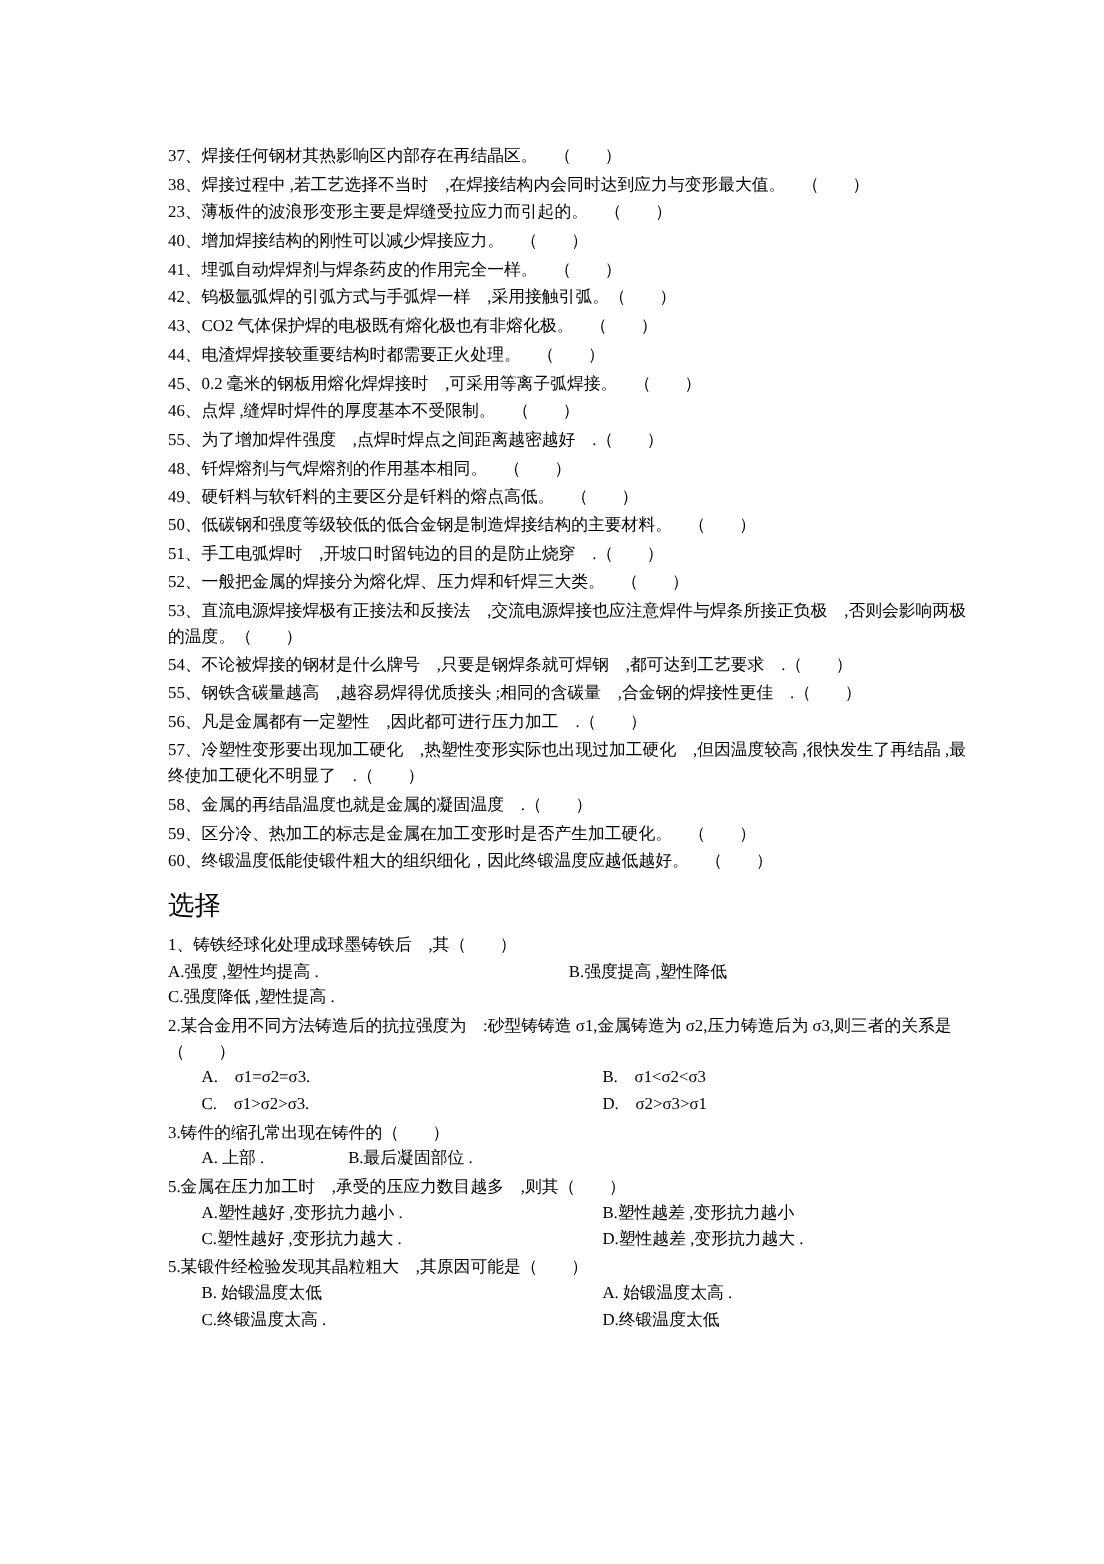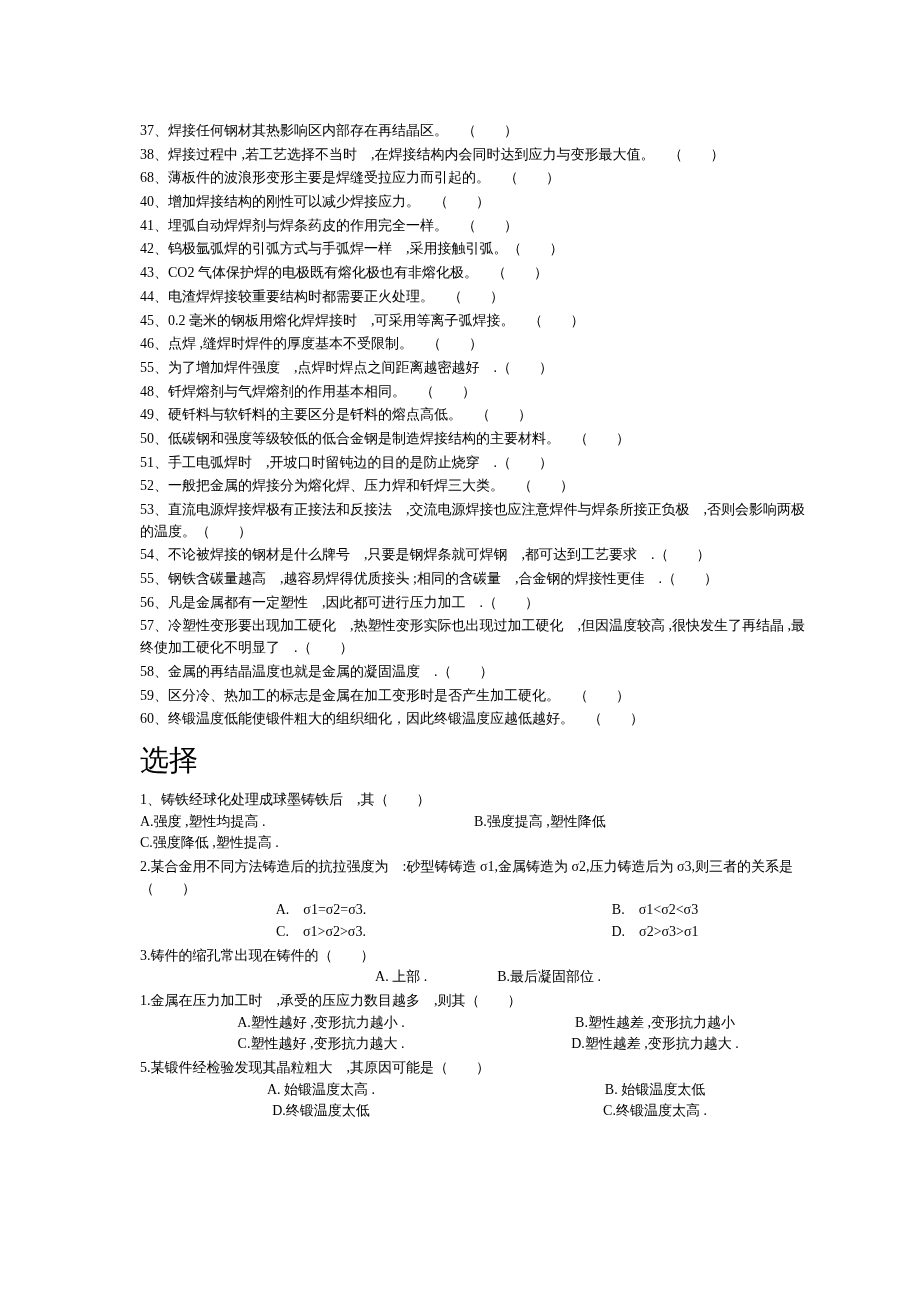--- a/index.html
+++ b/index.html
@@ -15,52 +15,51 @@
     width: 920px;
     min-height: 1303px;
     box-sizing: border-box;
     padding: 120px 112px 80px 140px;
   }
   .tf-line {
     margin-bottom: 2px;
     word-break: break-all;
   }
   .sec-title {
-    font-size: 29px;
+    font-size: 22px;
     margin-top: 8px;
     margin-bottom: 6px;
   }
   .mc-stem {
     margin-top: 2px;
   }
   .mc-opts {
     display: flex;
     flex-wrap: wrap;
   }
   .mc-opt {
     flex: 0 0 50%;
     box-sizing: border-box;
   }
   .mc-opts.indent .mc-opt {
     padding-left: 28px;
-    text-align: center;
   }
   .mc-opt.full {
     flex: 0 0 100%;
   }
 </style>
 </head>
 <body>
 
 <div class="page">
 
   <div id="tf-list">
       <div class="tf-line"><span>37</span><span>、</span><span>焊接任何钢材其热影响区内部存在再结晶区。　（　　）</span></div>
       <div class="tf-line"><span>38</span><span>、</span><span>焊接过程中 ,若工艺选择不当时　,在焊接结构内会同时达到应力与变形最大值。　（　　）</span></div>
-      <div class="tf-line"><span>68</span><span>、</span><span>薄板件的波浪形变形主要是焊缝受拉应力而引起的。　（　　）</span></div>
+      <div class="tf-line"><span>23</span><span>、</span><span>薄板件的波浪形变形主要是焊缝受拉应力而引起的。　（　　）</span></div>
       <div class="tf-line"><span>40</span><span>、</span><span>增加焊接结构的刚性可以减少焊接应力。　（　　）</span></div>
       <div class="tf-line"><span>41</span><span>、</span><span>埋弧自动焊焊剂与焊条药皮的作用完全一样。　（　　）</span></div>
       <div class="tf-line"><span>42</span><span>、</span><span>钨极氩弧焊的引弧方式与手弧焊一样　,采用接触引弧。（　　）</span></div>
       <div class="tf-line"><span>43</span><span>、</span><span>CO2 气体保护焊的电极既有熔化极也有非熔化极。　（　　）</span></div>
       <div class="tf-line"><span>44</span><span>、</span><span>电渣焊焊接较重要结构时都需要正火处理。　（　　）</span></div>
       <div class="tf-line"><span>45</span><span>、</span><span>0.2 毫米的钢板用熔化焊焊接时　,可采用等离子弧焊接。　（　　）</span></div>
       <div class="tf-line"><span>46</span><span>、</span><span>点焊 ,缝焊时焊件的厚度基本不受限制。　（　　）</span></div>
       <div class="tf-line"><span>55</span><span>、</span><span>为了增加焊件强度　,点焊时焊点之间距离越密越好　.（　　）</span></div>
       <div class="tf-line"><span>48</span><span>、</span><span>钎焊熔剂与气焊熔剂的作用基本相同。　（　　）</span></div>
       <div class="tf-line"><span>49</span><span>、</span><span>硬钎料与软钎料的主要区分是钎料的熔点高低。　（　　）</span></div>
@@ -90,29 +89,29 @@
       <div class="mc-opts indent">
         <div class="mc-opt">A.　σ1=σ2=σ3.</div>
         <div class="mc-opt">B.　σ1&lt;σ2&lt;σ3</div>
         <div class="mc-opt">C.　σ1&gt;σ2&gt;σ3.</div>
         <div class="mc-opt">D.　σ2&gt;σ3&gt;σ1</div>
       </div>
       <div class="mc-stem">3.铸件的缩孔常出现在铸件的（　　）</div>
       <div class="mc-opts indent">
         <div class="mc-opt full">A. 上部 .　　　　　B.最后凝固部位 .</div>
       </div>
-      <div class="mc-stem">1.金属在压力加工时　,承受的压应力数目越多　,则其（　　）</div>
+      <div class="mc-stem">5.金属在压力加工时　,承受的压应力数目越多　,则其（　　）</div>
       <div class="mc-opts indent">
         <div class="mc-opt">A.塑性越好 ,变形抗力越小 .</div>
         <div class="mc-opt">B.塑性越差 ,变形抗力越小</div>
         <div class="mc-opt">C.塑性越好 ,变形抗力越大 .</div>
         <div class="mc-opt">D.塑性越差 ,变形抗力越大 .</div>
       </div>
       <div class="mc-stem">5.某锻件经检验发现其晶粒粗大　,其原因可能是（　　）</div>
       <div class="mc-opts indent">
+        <div class="mc-opt">B. 始锻温度太低</div>
         <div class="mc-opt">A. 始锻温度太高 .</div>
-        <div class="mc-opt">B. 始锻温度太低</div>
+        <div class="mc-opt">C.终锻温度太高 .</div>
         <div class="mc-opt">D.终锻温度太低</div>
-        <div class="mc-opt">C.终锻温度太高 .</div>
       </div>
     </div>
 
 </div>
 
 </body></html>

